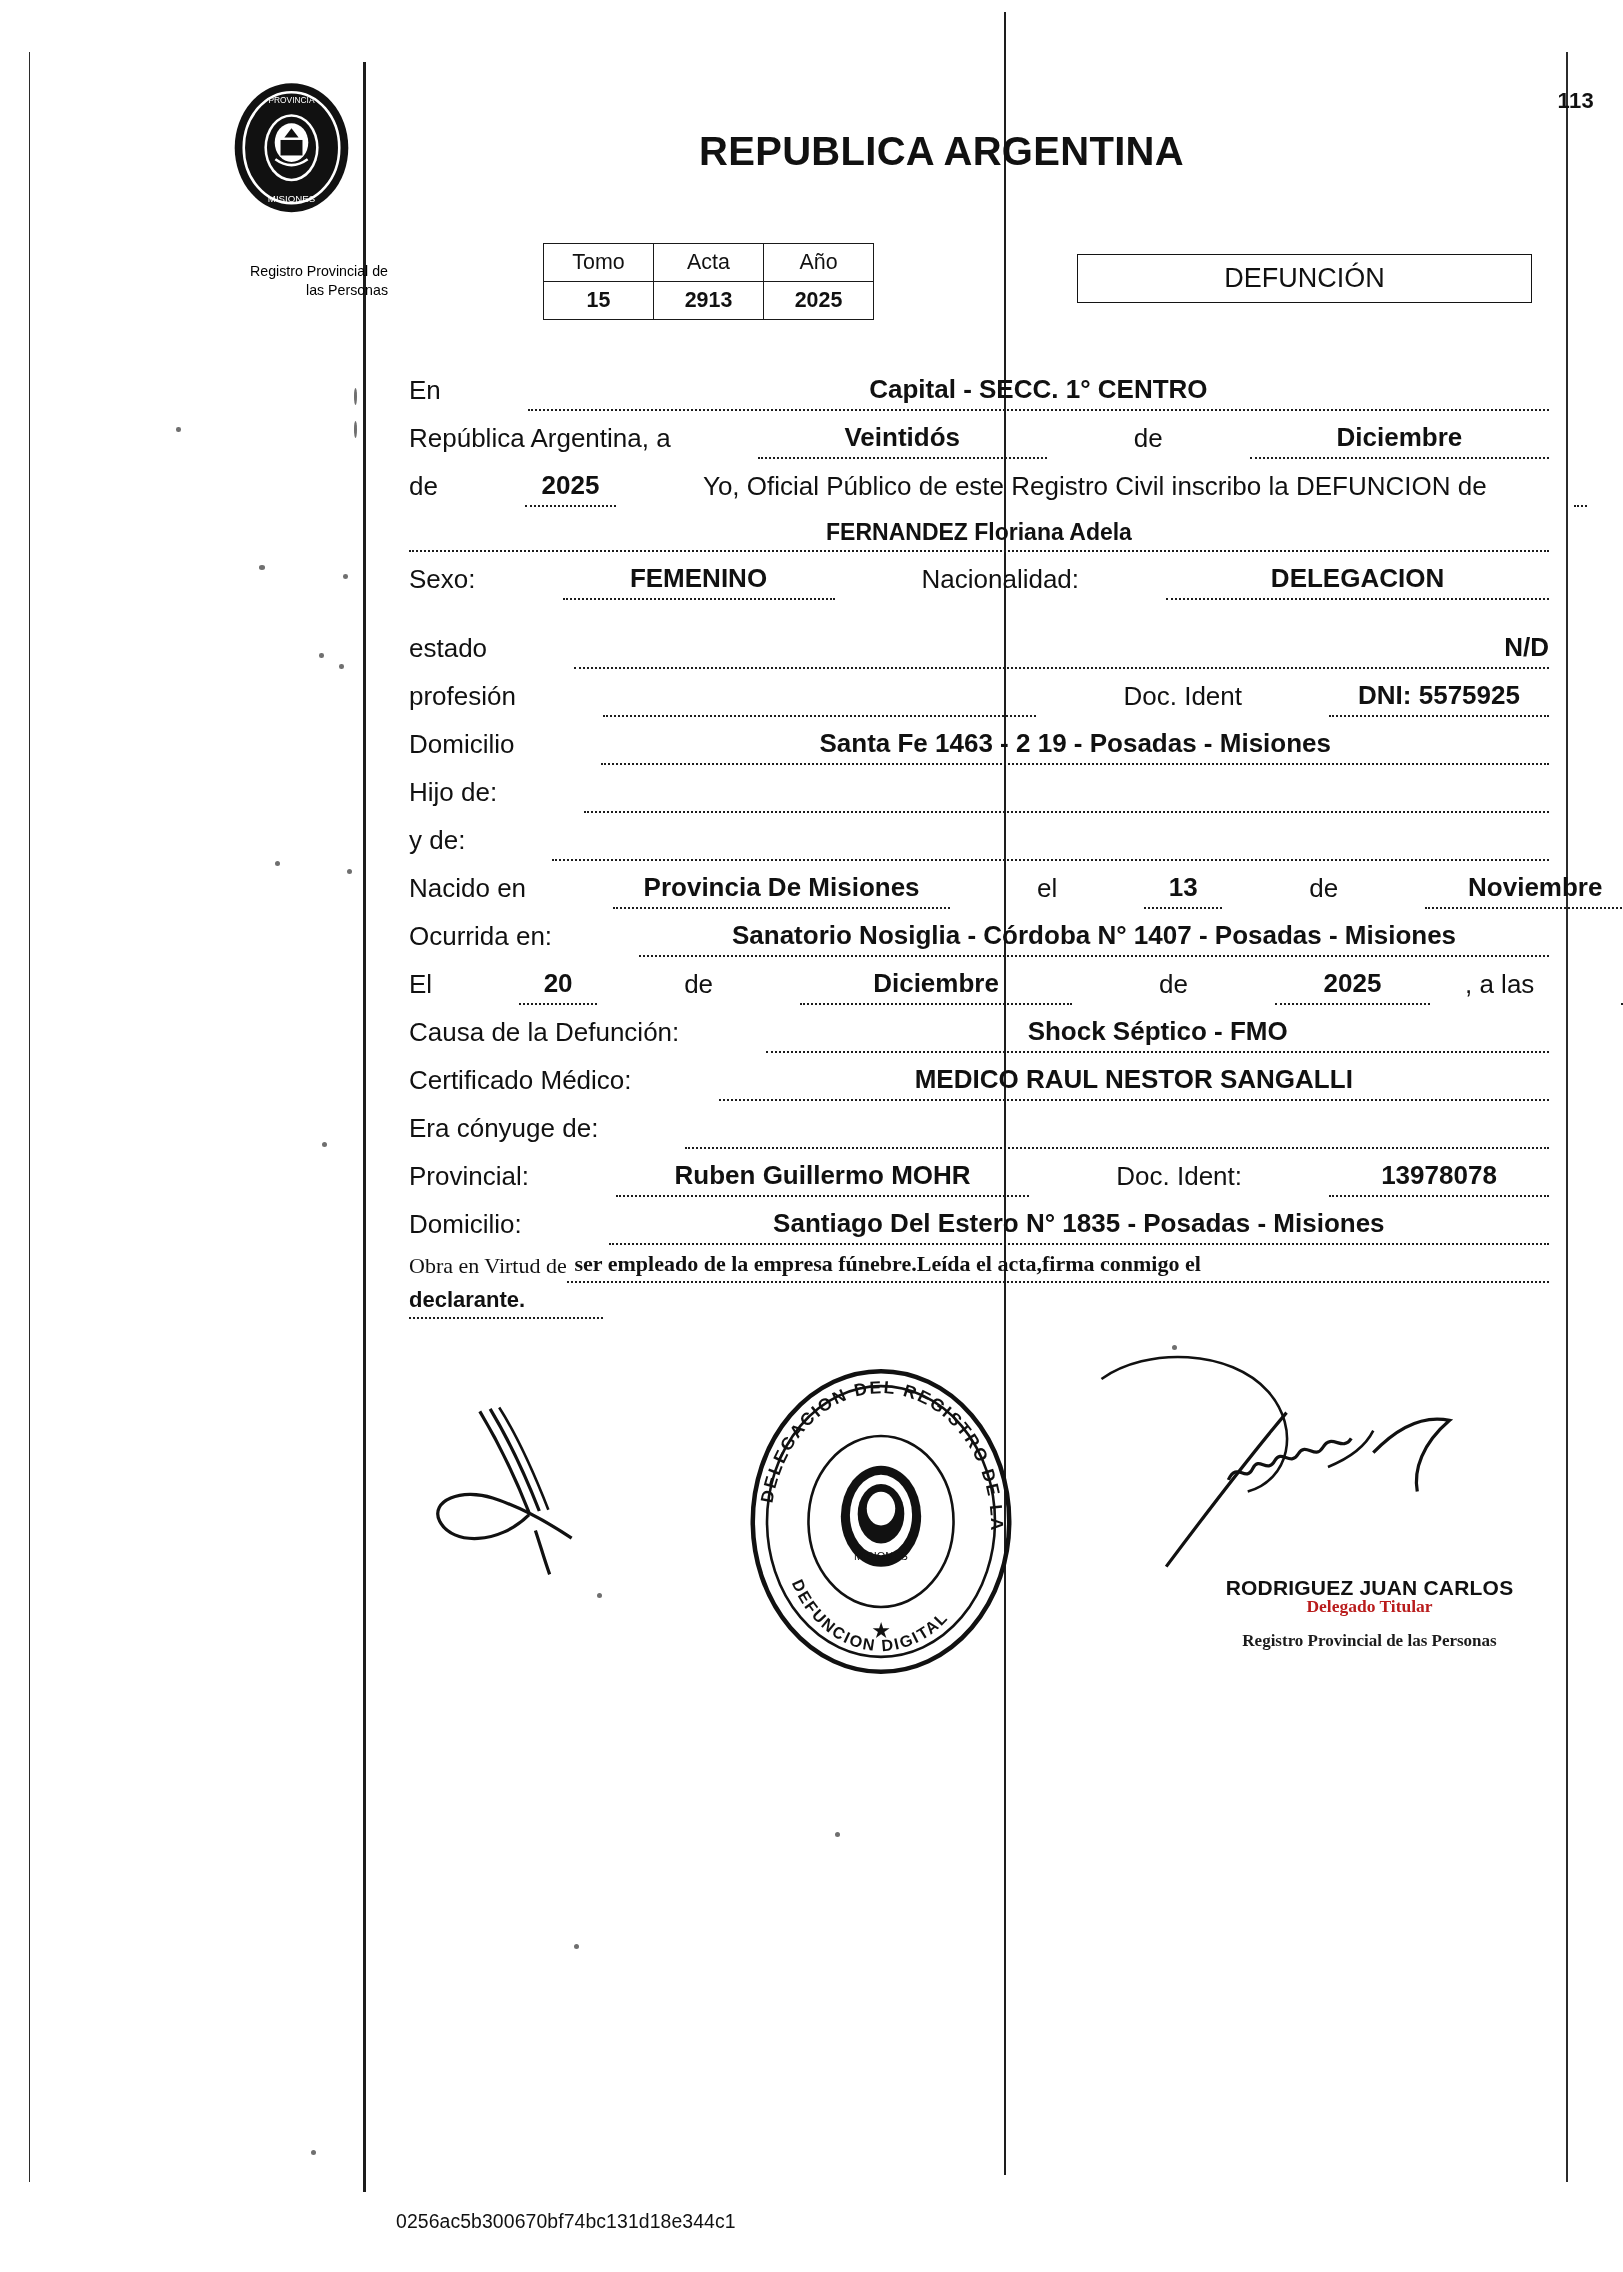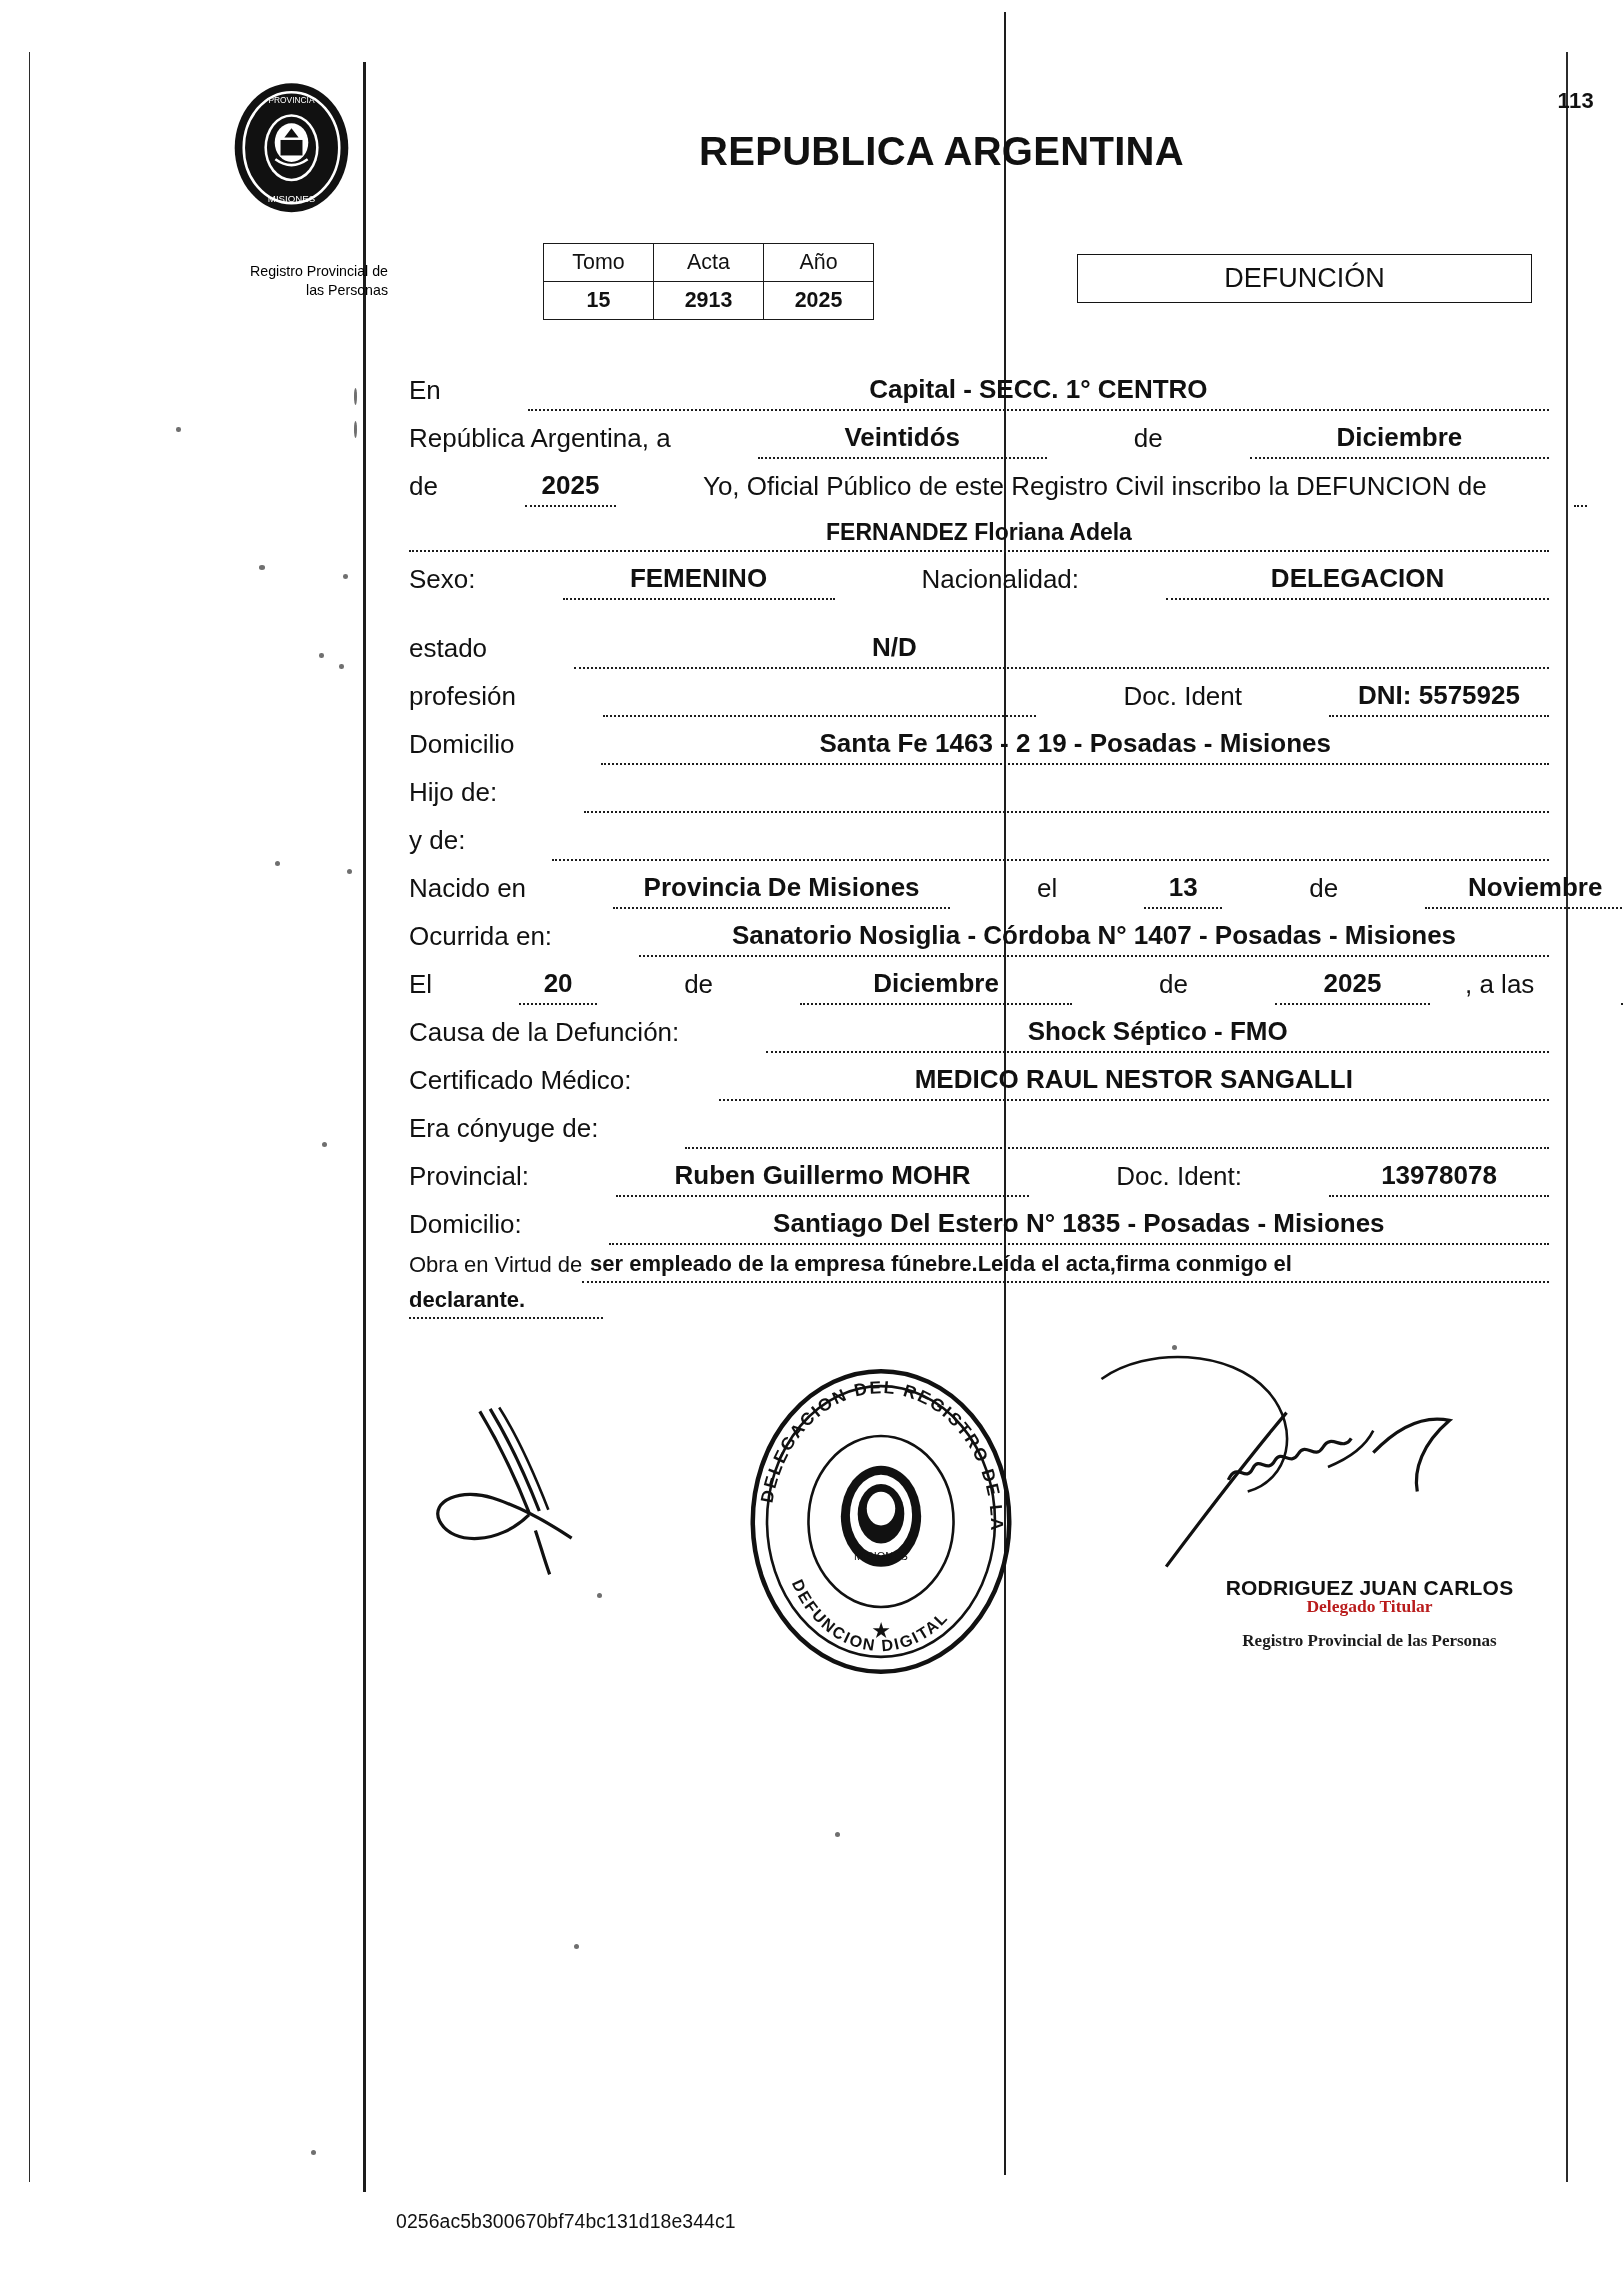--- a/index.html
+++ b/index.html
@@ -78,21 +78,21 @@
   .lbl { white-space:nowrap; padding-bottom:5.2px; }
   .fill {
     flex:1 1 auto;
     position:relative;
     border-bottom:2.6px dotted #1c1c1c;
     text-align:center;
     font-weight:700;
     padding-bottom:3.9px;
     min-width:13px;
   }
-  .fill.left { text-align:left; padding-left:11.7px;margin-top:32px; }
+  .fill.left { text-align:right; padding-left:11.7px;margin-top:32px; }
   .fill.nogrow { flex:0 0 auto; }
   .gap { width:17px; flex:0 0 auto; }
   .plain { white-space:nowrap; padding-bottom:5.2px; }
   .w120 { width:78px; flex:0 0 auto; }
   .w140 { width:91px; flex:0 0 auto; }
   .w170 { width:110px; flex:0 0 auto; }
   .w240 { width:155px; flex:0 0 auto; }
   .w280 { width:181px; flex:0 0 auto; }
   .w340 { width:220px; flex:0 0 auto; }
   .w420 { width:272px; flex:0 0 auto; }
@@ -102,21 +102,21 @@
     font-size:23px; font-weight:700; text-align:center;
     border-bottom:2.6px dotted #1c1c1c;
     padding-bottom:3.9px;
     margin-top:12px;
   }
 
   .obra {
     font-size:22px; line-height:1.18; margin-top:6.5px;
   }
   .obra-line1 {
-    display:flex; align-items:center;
+    display:flex; align-items:flex-end;font-family:Liberation Serif, serif;
   }
   .obra-lbl { white-space:nowrap; padding-bottom:3.9px; }
   .obra-val {
     flex:1 1 auto; font-weight:700; text-align:left;
     border-bottom:2.6px dotted #1c1c1c; padding-bottom:3.9px; padding-left:7.8px;
     white-space:nowrap;
   }
   .obra-line2 {
     font-weight:700; border-bottom:2.6px dotted #1c1c1c;
     width:194px; padding-bottom:3.9px; margin-top:3.9px;

